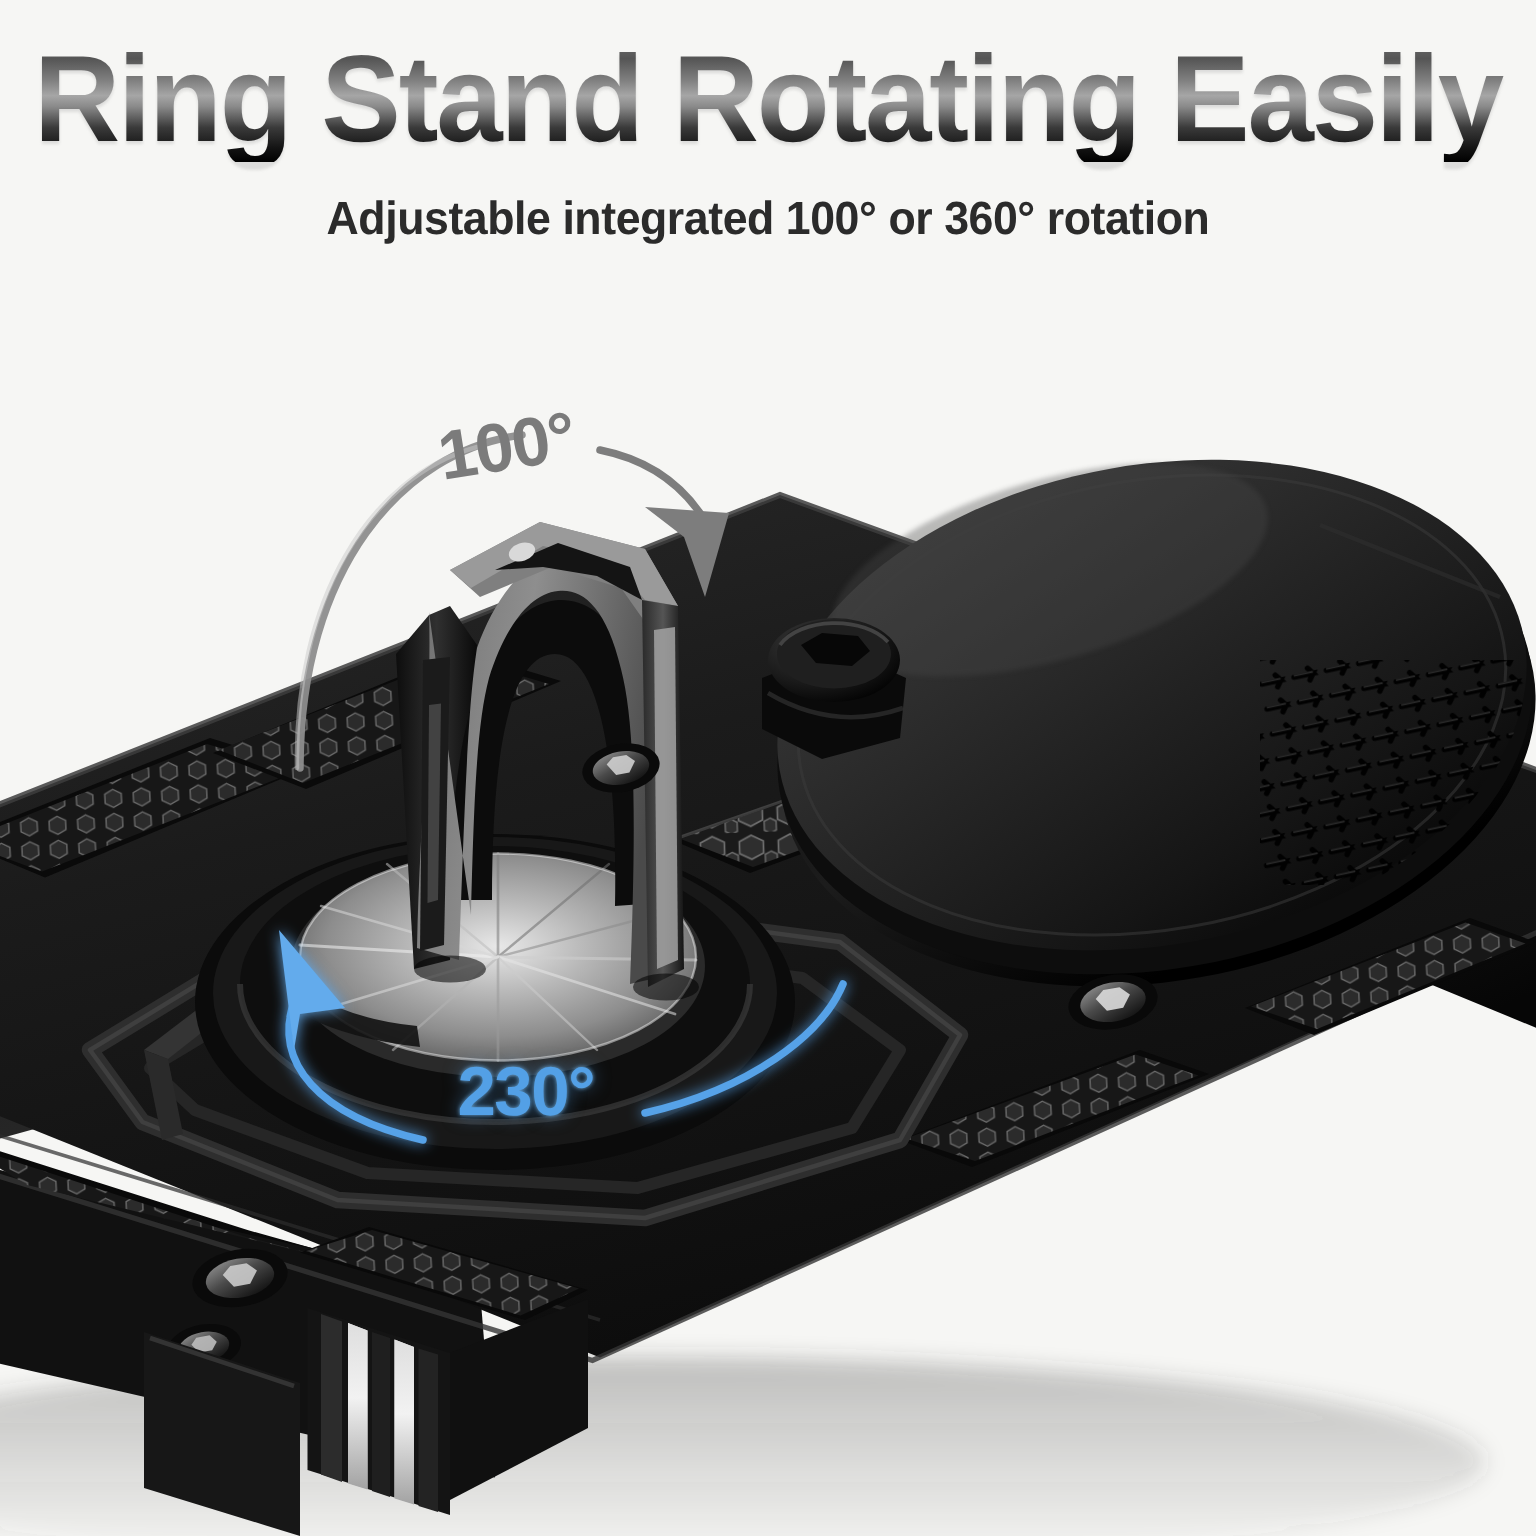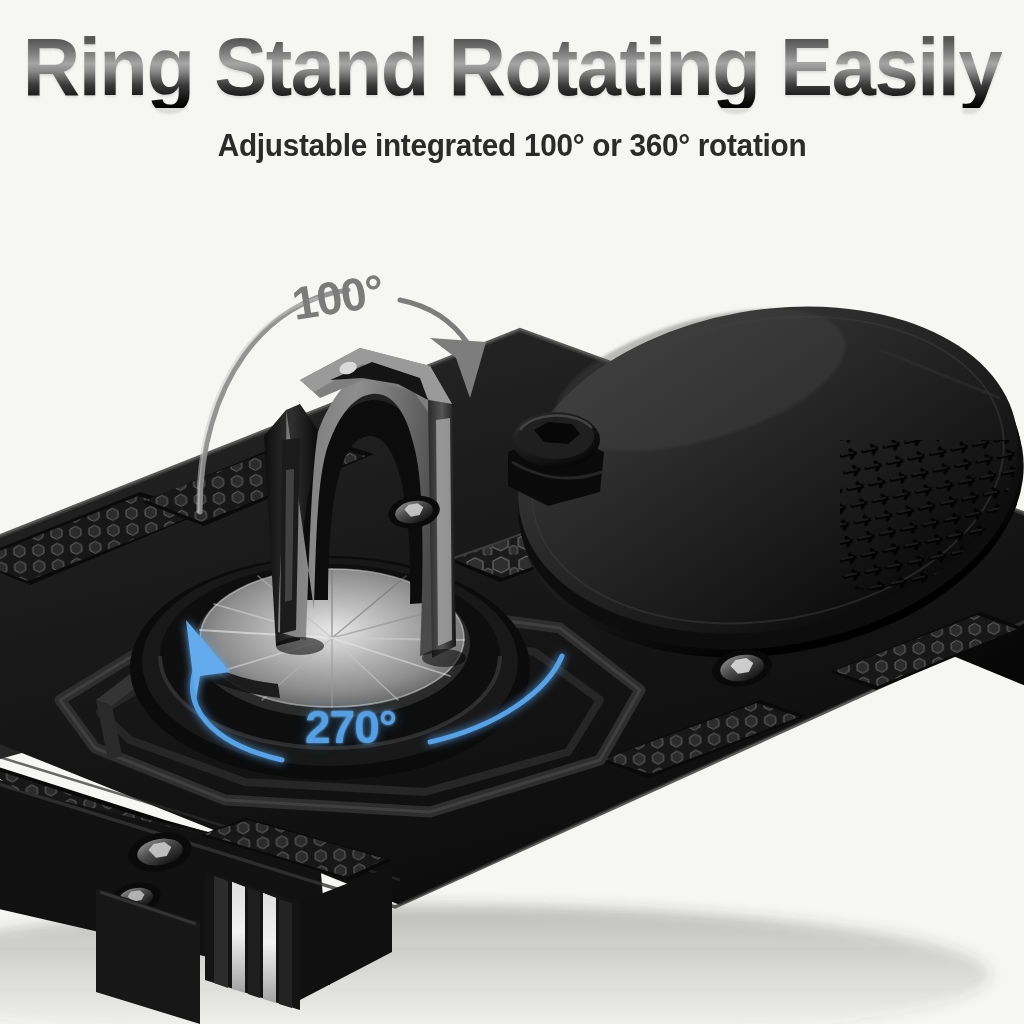--- a/index.html
+++ b/index.html
@@ -384,15 +384,15 @@
         <path d="M 196,668 C 182,708 212,744 282,760" fill="none" stroke="#56a2e8" stroke-width="5" stroke-linecap="round"></path>
         <path d="M 430,742 C 500,726 548,690 562,656" fill="none" stroke="#56a2e8" stroke-width="5" stroke-linecap="round"></path>
         <polygon points="186,620 230,672 200,676 196,700" fill="#63abec"></polygon>
       </g>
 
     </g>
   </svg>
   </div>
 
   <div class="ann" id="ann-100">100°</div>
-  <div class="ann" id="ann-360">270°</div>
+  <div class="ann" id="ann-360">230°</div>
 
 </div>
 
 </body></html>

